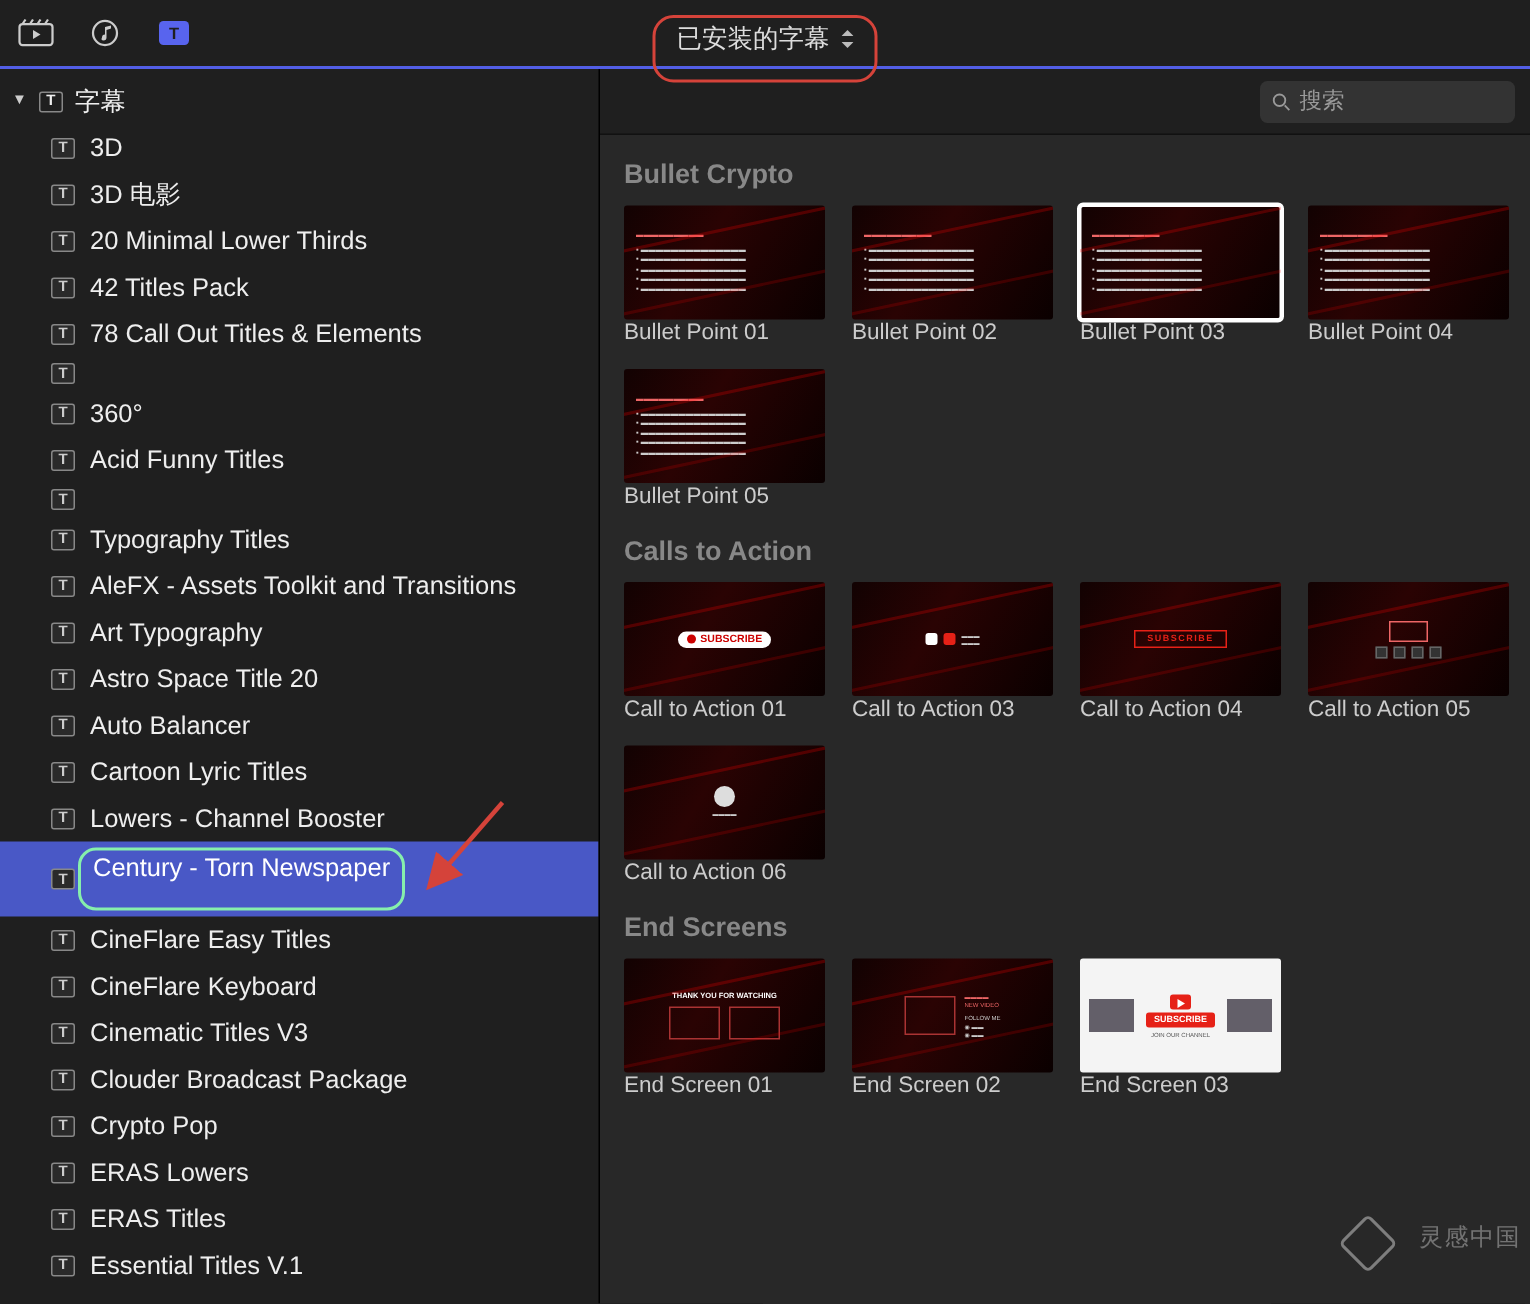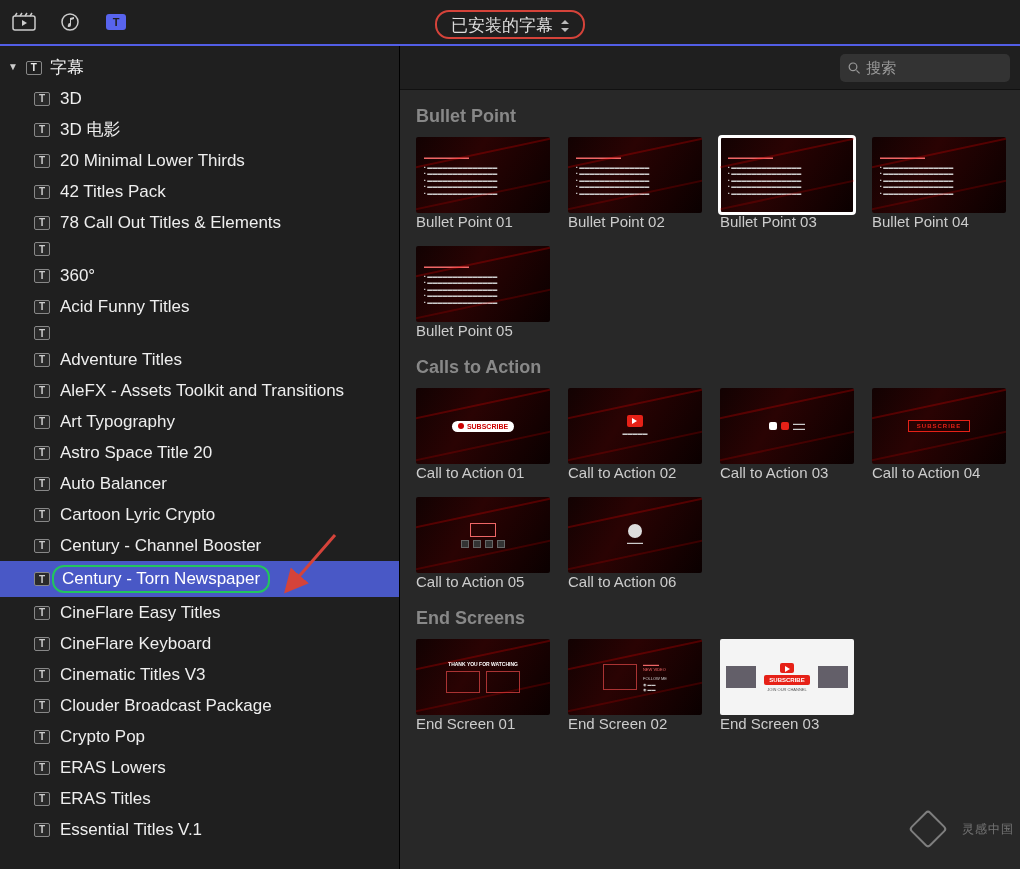--- a/index.html
+++ b/index.html
@@ -25,21 +25,21 @@
   .toolbar .tb-icon { width: 24px; height: 22px; color: #ccc; display:flex; align-items:center; justify-content:center; cursor:pointer;}
   .toolbar .tb-icon svg { width: 24px; height: 22px; }
   .toolbar .tb-icon.active svg { fill: #5864ee; }
   .dropdown-pill {
     position: absolute;
     left: 50%;
     transform: translateX(-50%);
     top: 10px;
     border: 2px solid #d5433a;
     border-radius: 14px;
-    padding: 2px 14px 0 14px;
+    padding: 2px 14px 16px 14px;
     display: flex;
     align-items: center;
     gap: 8px;
     color: #ddd;
     font-size: 17px;
     cursor: pointer;
   }
   .dropdown-pill .caret { font-size: 11px; line-height:1; color:#bbb; display:flex; flex-direction:column; gap:0;}
   .main {
     display: flex;
@@ -83,23 +83,23 @@
     display:flex; align-items:center; justify-content:center;
     font-size: 10px; font-weight: bold;
     color:#ccc;
     flex: none;
   }
   .tree-item.selected {
     background: #4958c6;
     color: #fff;
   }
   .tree-item.selected .label-pill{
-    border: 2px solid #22c55e;
+    border: 2px solid #86efac;
     border-radius: 12px;
-    padding: 0 8px 1px 8px;
+    padding: 0 8px 15px 8px;
     margin-left:-8px;
   }
   .arrow-annotation {
     position: absolute;
     left: 280px;
     top: 485px;
     pointer-events: none;
   }
   .content {
     flex: 1;
@@ -188,22 +188,22 @@
   .thumb .ytsq::after{content:'';position:absolute;left:5px;top:3px;border-left:5px solid #fff;border-top:3px solid transparent;border-bottom:3px solid transparent;}
   .thumb .sub-btn{background:#e62117;color:#fff;font-size:6px;font-weight:bold;padding:2px 5px;border-radius:2px;}
   .card-label {
     margin-top: 0;
     font-size: 15px;
     color: #ccc;
     white-space: nowrap; overflow:hidden; text-overflow:ellipsis;
   }
   .watermark{
     position:absolute; right:6px; bottom:26px; color:rgba(255,255,255,0.35);
-    font-size:12px; letter-spacing:1px; pointer-events:none;
-    display:flex; align-items:center; gap:20px;
+    font-size:16px; letter-spacing:1px; pointer-events:none;
+    display:flex; align-items:flex-start; gap:20px;
   }
   .watermark .cube{
     width:28px;height:28px;border:2px solid rgba(255,255,255,0.4);
     transform:rotate(45deg);border-radius:4px;
   }
 </style>
 </head>
 <body>
 
 <div class="toolbar">
@@ -274,45 +274,45 @@
         </div>
         <div class="tree-item">
           <span class="ticon">T</span>
           <span>Acid Funny Titles</span>
         </div>
         <div class="tree-item">
           <span class="ticon">T</span>
         </div>
         <div class="tree-item">
           <span class="ticon">T</span>
-          <span>Adventure Titles</span>
+          <span>Typography Titles</span>
         </div>
         <div class="tree-item">
           <span class="ticon">T</span>
           <span>AleFX - Assets Toolkit and Transitions</span>
         </div>
         <div class="tree-item">
           <span class="ticon">T</span>
           <span>Art Typography</span>
         </div>
         <div class="tree-item">
           <span class="ticon">T</span>
           <span>Astro Space Title 20</span>
         </div>
         <div class="tree-item">
           <span class="ticon">T</span>
           <span>Auto Balancer</span>
         </div>
         <div class="tree-item">
           <span class="ticon">T</span>
-          <span>Cartoon Lyric Crypto</span>
-        </div>
-        <div class="tree-item">
-          <span class="ticon">T</span>
-          <span>Century - Channel Booster</span>
+          <span>Cartoon Lyric Titles</span>
+        </div>
+        <div class="tree-item">
+          <span class="ticon">T</span>
+          <span>Lowers - Channel Booster</span>
         </div>
         <div class="tree-item selected">
           <span class="ticon">T</span>
           <span class="label-pill">Century - Torn Newspaper</span>
         </div>
         <div class="tree-item">
           <span class="ticon">T</span>
           <span>CineFlare Easy Titles</span>
         </div>
         <div class="tree-item">
@@ -359,21 +359,21 @@
       <div class="search-box">
         <svg width="14" height="14" viewBox="0 0 16 16">
             <circle cx="6.5" cy="6.5" r="5" fill="none" stroke="#999" stroke-width="1.6"></circle>
             <line x1="11" y1="11" x2="15" y2="15" stroke="#999" stroke-width="1.6"></line>
           </svg>
         <input type="text" placeholder="搜索" style="">
       </div>
     </div>
     <div class="scroll-area" id="sections">
         <div class="section">
-          <div class="section-title">Bullet Point</div>
+          <div class="section-title">Bullet Crypto</div>
           <div class="grid">
             <div class="card">
               <div class="thumb">
                 <div class="streaks"></div>
                 <div class="tiny" style="padding:6px 8px;width:100%">
                   <div style="color:#e66;font-size:5px;margin-bottom:3px;">▬▬▬▬▬▬▬▬▬</div>
                   <div>▪ ▬▬▬▬▬▬▬▬▬▬▬▬▬▬</div>
                   <div>▪ ▬▬▬▬▬▬▬▬▬▬▬▬▬▬</div>
                   <div>▪ ▬▬▬▬▬▬▬▬▬▬▬▬▬▬</div>
                   <div>▪ ▬▬▬▬▬▬▬▬▬▬▬▬▬▬</div>
@@ -442,30 +442,20 @@
         </div>
         <div class="section">
           <div class="section-title">Calls to Action</div>
           <div class="grid">
             <div class="card">
               <div class="thumb">
                 <div class="streaks"></div>
                 <div class="pill"><span style="width:6px;height:6px;background:#c00;border-radius:50%;"></span>SUBSCRIBE</div>
               </div>
               <div class="card-label">Call to Action 01</div>
-            </div>
-            <div class="card">
-              <div class="thumb">
-                <div class="streaks"></div>
-                <div style="display:flex;flex-direction:column;align-items:center;gap:3px;">
-                  <div class="ytsq"></div>
-                  <div class="tiny">▬▬▬▬▬</div>
-                </div>
-              </div>
-              <div class="card-label">Call to Action 02</div>
             </div>
             <div class="card">
               <div class="thumb">
                 <div class="streaks"></div>
                 <div style="display:flex;gap:4px;align-items:center;">
                   <span style="width:8px;height:8px;background:#fff;border-radius:2px;"></span>
                   <span style="width:8px;height:8px;background:#e62117;border-radius:2px;"></span>
                   <span class="tiny" style="font-size:4px;">▬▬▬<br>▬▬▬</span>
                 </div>
               </div>

